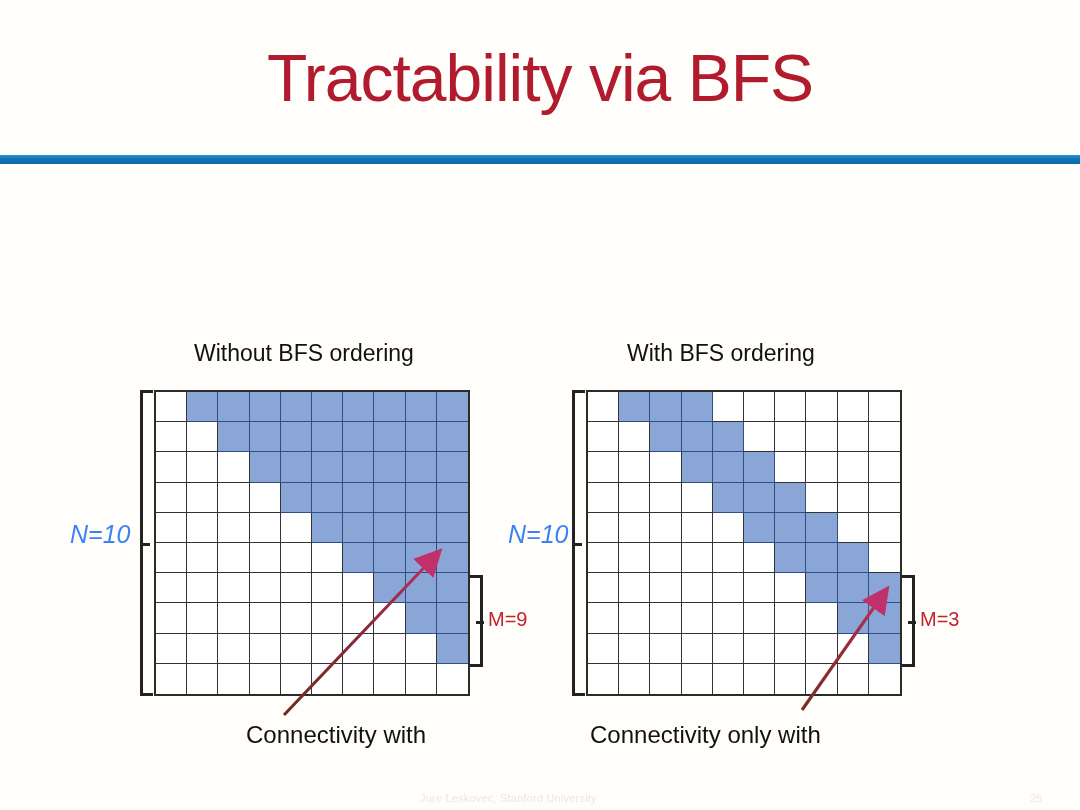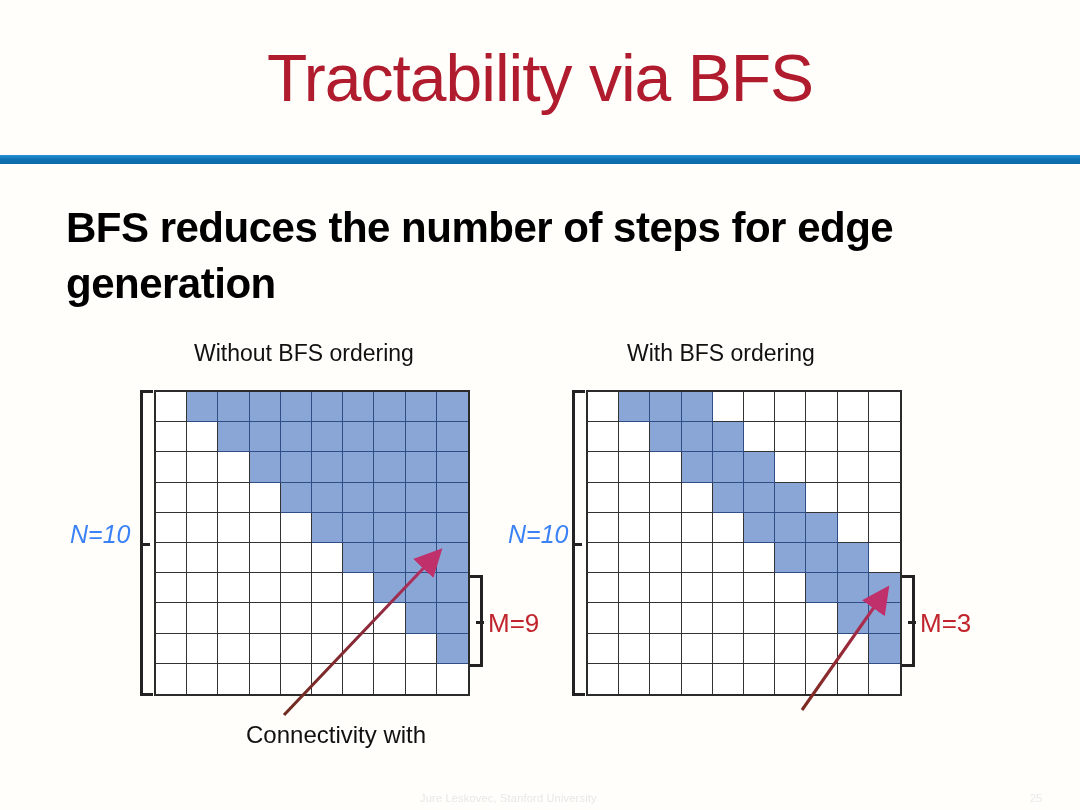--- a/index.html
+++ b/index.html
@@ -103,21 +103,21 @@
     border-top:3px solid #222;
     border-bottom:3px solid #222;
     box-sizing:border-box;
   }
   .bracket-m .bracket-tick{left:6px;}
   .panel-left .bracket-m{left:400px;top:235px;height:92px;}
   .panel-right .bracket-m{left:390px;top:235px;height:92px;}
 
   .mlabel{
     position:absolute;
-    font-size:26px;color:#c0242c;font-weight:400;
+    font-size:20px;color:#c0242c;font-weight:400;
     white-space:nowrap;
   }
   .panel-left .mlabel{left:418px;top:268px;}
   .panel-right .mlabel{left:408px;top:268px;}
 
   
   .arrow-svg{position:absolute;left:0;top:0;width:440px;height:420px;overflow:visible;pointer-events:none;}
 
   
   .botcap{
@@ -141,21 +141,20 @@
     font-size:11px;color:#e9e9e9;
   }
 </style>
 </head>
 <body>
 
 <div id="slide">
 
   <div class="title">Tractability via BFS</div>
   <div class="rule"></div>
-  <div class="subhead">BFS reduces the number of steps for edge generation</div>
 
   <div class="panel panel-left">
     <div class="panel-caption">Without BFS ordering</div>
 
     <div class="nlabel">N=10</div>
     <div class="bracket-left">
       <span class="bracket-tick"></span>
     </div>
 
     <div class="matrix" id="matrix-0">
@@ -409,19 +408,20 @@
           <stop offset="100%" stop-color="#c0306b"></stop>
         </linearGradient>
         <marker id="ahR" markerWidth="9" markerHeight="9" refX="6" refY="4.5" orient="auto">
           <path d="M0,0 L9,4.5 L0,9 Z" fill="#c0306b"></path>
         </marker>
       </defs>
       <line x1="290" y1="370" x2="372" y2="253" stroke="url(#gr)" stroke-width="3.1" marker-end="url(#ahR)"></line>
     </svg>
 
     <div class="botcap">
+      <span class="l1">Connectivity only with</span>
     </div>
   </div>
 
   <div class="footer">Jure Leskovec, Stanford University</div>
   <div class="pagenum">25</div>
 
 </div>
 
 </body></html>

